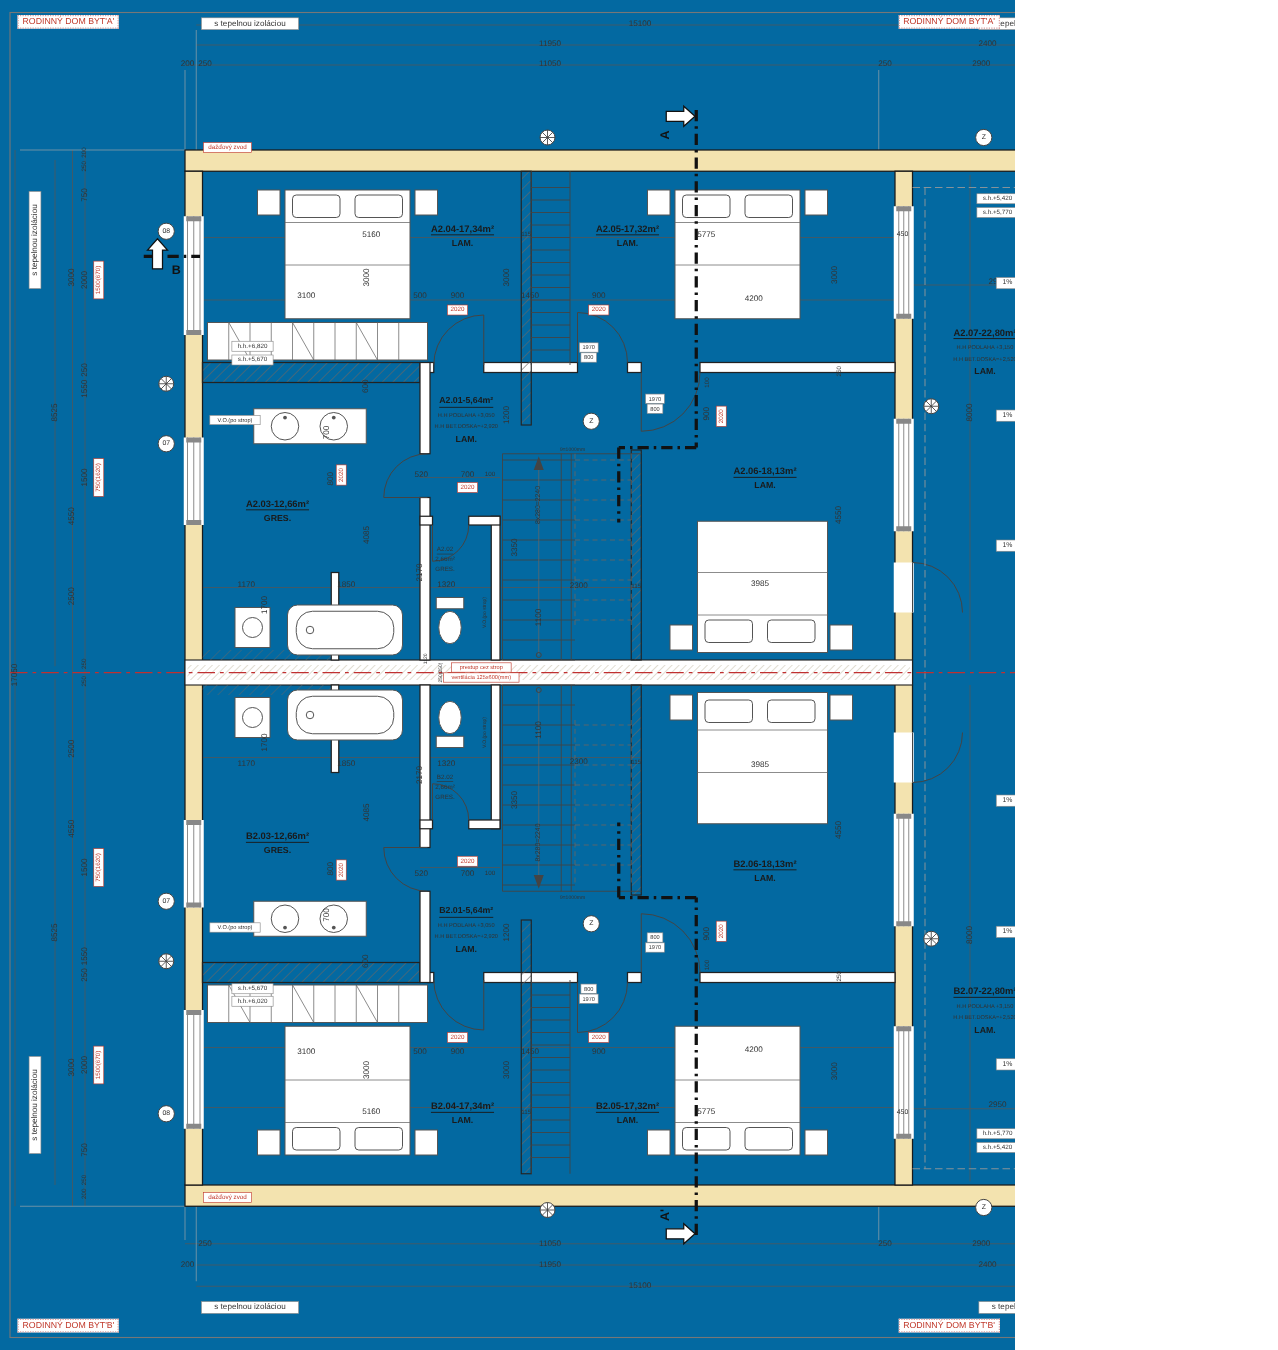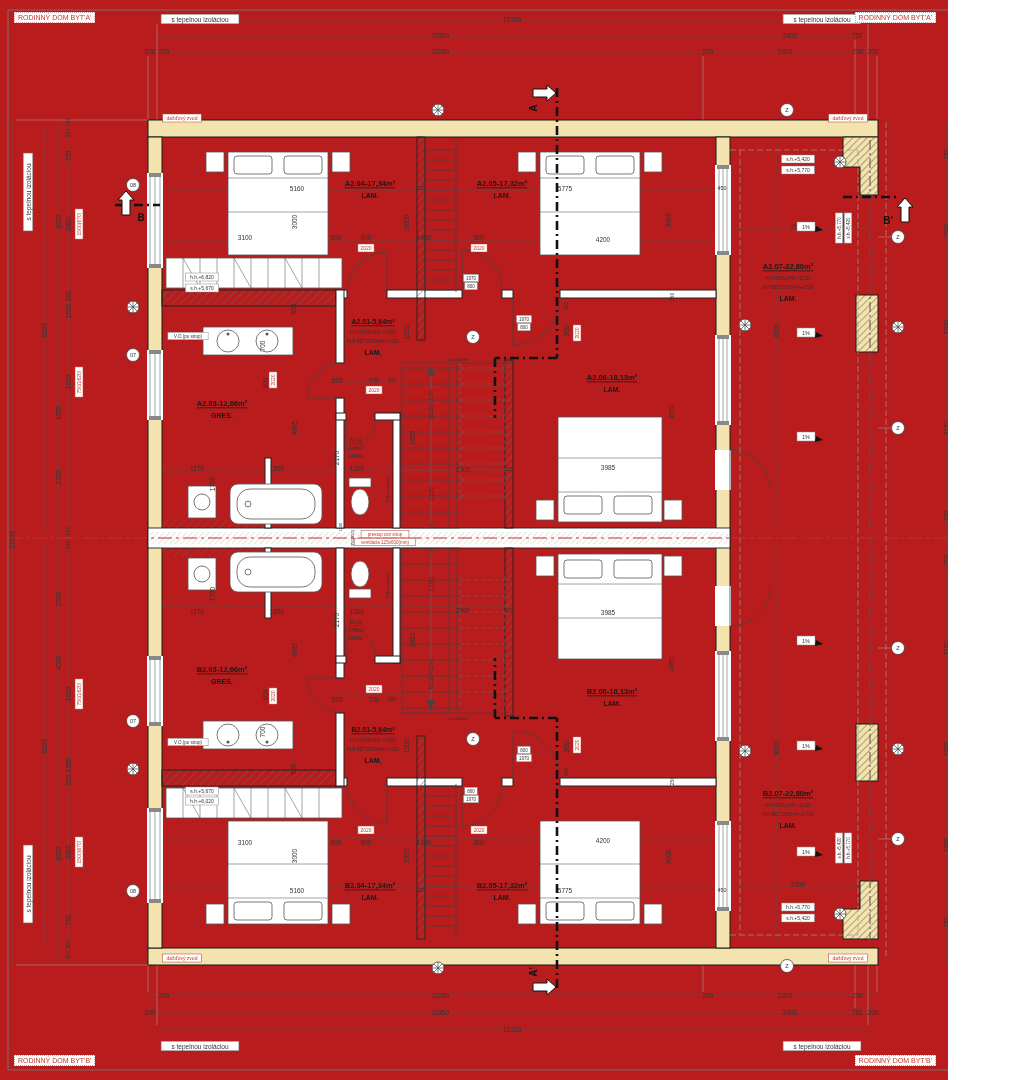--- a/index.html
+++ b/index.html
@@ -1,16 +1,16 @@
 <!DOCTYPE html>
 <html><head>
 <meta charset="utf-8">
 <style>
   html,body{margin:0;padding:0;background:#fff}
-  .stage{position:relative;width:948px;height:1080px;background:#b91c1c;overflow:hidden;
+  .stage{position:relative;width:812px;height:1080px;background:#0369a1;overflow:hidden;
          font-family:"Liberation Sans",sans-serif}
   svg{position:absolute;left:0;top:0}
   .lb{font-family:"Liberation Sans",sans-serif;fill:#333;text-anchor:middle;dominant-baseline:central;letter-spacing:0}
   .red{fill:#c0392b}
   .room{fill:#1a1a1a;font-weight:bold}
   .sec{font-weight:bold;fill:#111}
   .u{text-decoration:underline}
   .lbox{fill:#ffffff;stroke:#888;stroke-width:0.5}
   .rbox{stroke:#c0392b}
   .corner{position:absolute;color:#c0392b;font-size:7px;border-bottom:1px dotted #c0392b;

